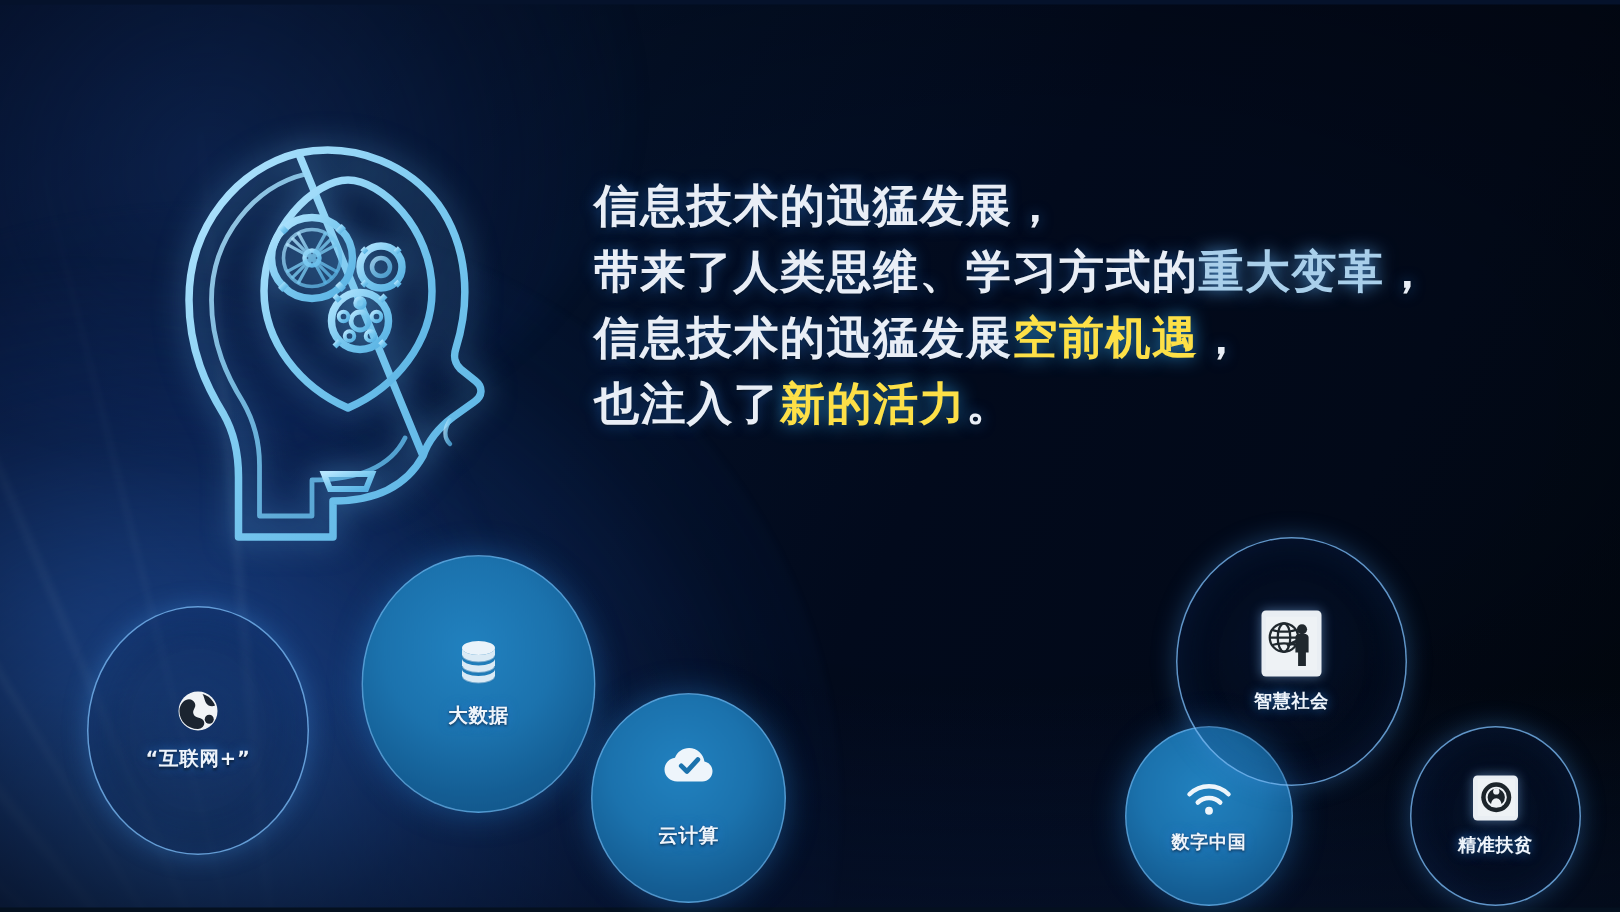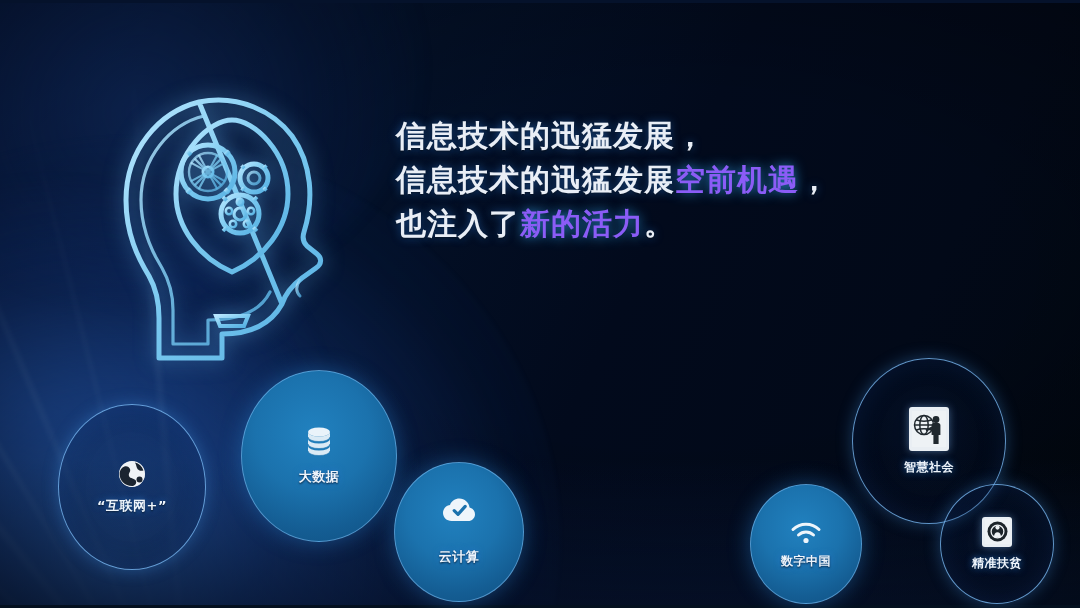--- a/index.html
+++ b/index.html
@@ -95,23 +95,23 @@
   .headline{
     position:absolute;left:396px;top:116px;width:560px;
     font-weight:bold;
     font-size:30px;
     line-height:44px;
     letter-spacing:1px;
     color:#e9eef6;
     text-shadow:0 0 9px rgba(40,110,200,0.65),0 1px 2px rgba(0,0,0,0.9);
     white-space:nowrap;
   }
-  .hl-line{display:block;font-family:Liberation Mono, monospace;}
+  .hl-line{display:block;}
   .hl-em-soft{color:#a9cfea;text-shadow:0 0 11px rgba(90,170,240,0.8);}
-  .hl-em-bright{color:#8b5cf6;text-shadow:0 0 12px rgba(46,159,232,0.85);}
+  .hl-em-bright{color:#fde047;text-shadow:0 0 12px rgba(46,159,232,0.85);}
 
   
   .node{
     position:absolute;
     border-radius:50%;
     display:flex;flex-direction:column;
     align-items:center;justify-content:center;
     box-sizing:border-box;
     text-align:center;
   }
@@ -269,20 +269,23 @@
         </g>
       </g>
     </svg>
   </div>
 
   <div class="headline">
     <span class="hl-line">
       <span>信息技术的迅猛发展，</span>
     </span>
     <span class="hl-line">
+      <span>带来了人类思维、学习方式的</span><span class="hl-em-soft">重大变革</span><span>，</span>
+    </span>
+    <span class="hl-line">
       <span>信息技术的迅猛发展</span><span class="hl-em-bright">空前机遇</span><span>，</span>
     </span>
     <span class="hl-line">
       <span>也注入了</span><span class="hl-em-bright">新的活力</span><span>。</span>
     </span>
   </div>
 
   <div class="node outline" style="left:58px;top:404px;width:148px;height:166px;">
     <span class="icon">
       <svg class="svgw" width="30" height="30" viewBox="0 0 30 30">
@@ -335,21 +338,21 @@
         <g stroke="#eef5fb" stroke-width="3" fill="none" stroke-linecap="round">
           <path d="M4 10.5 A18.5 18.5 0 0 1 30 10.5"></path>
           <path d="M9.5 16 A11 11 0 0 1 24.5 16"></path>
         </g>
         <circle cx="17" cy="21.5" r="2.6" fill="#eef5fb"></circle>
       </svg>
     </span>
     <span class="label sm">数字中国</span>
   </div>
 
-  <div class="node outline" style="left:852px;top:358px;width:154px;height:166px;text-align:right;">
+  <div class="node outline" style="left:784px;top:358px;width:154px;height:166px;text-align:right;">
     <span class="icon icon-plate" style="width:40px;height:44px;">
       <svg class="svgw" width="34" height="36" viewBox="0 0 34 36">
         <rect x="0" y="0" width="34" height="36" fill="#eef2f5"></rect>
         <g stroke="#20282e" stroke-width="1.5" fill="none">
           <circle cx="12" cy="14" r="9.5"></circle>
           <ellipse cx="12" cy="14" rx="4.2" ry="9.5"></ellipse>
           <line x1="2.5" y1="14" x2="21.5" y2="14"></line>
           <path d="M4 8.8 C8 10.6 16 10.6 20 8.8"></path>
           <path d="M4 19.2 C8 17.4 16 17.4 20 19.2"></path>
         </g>

